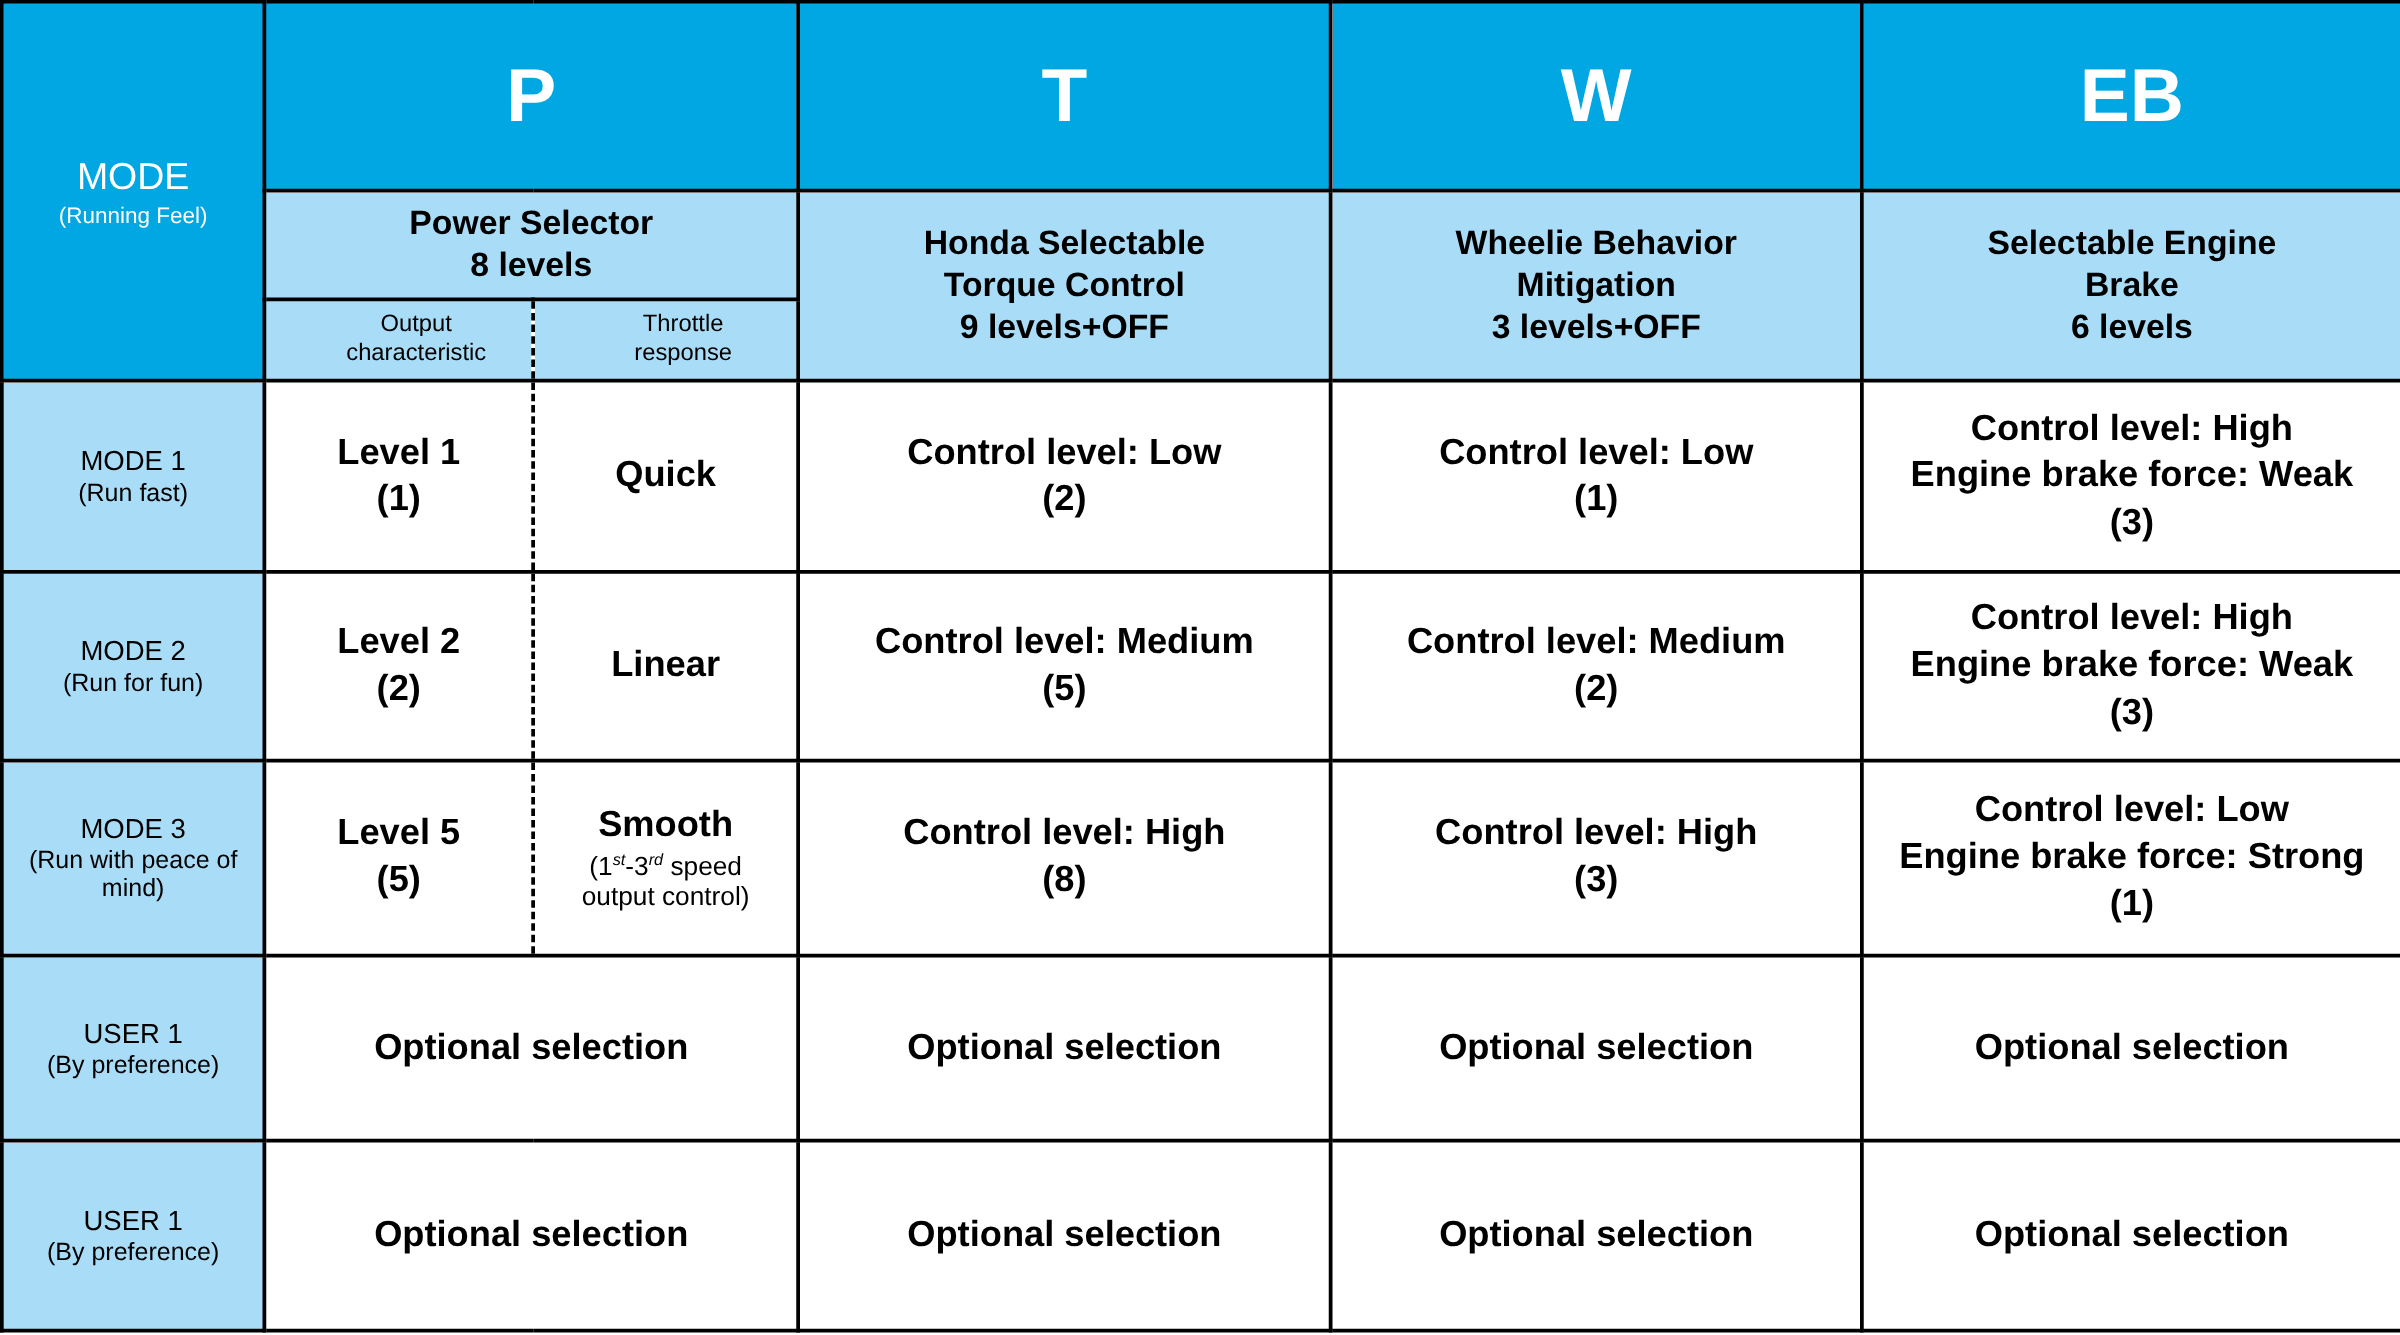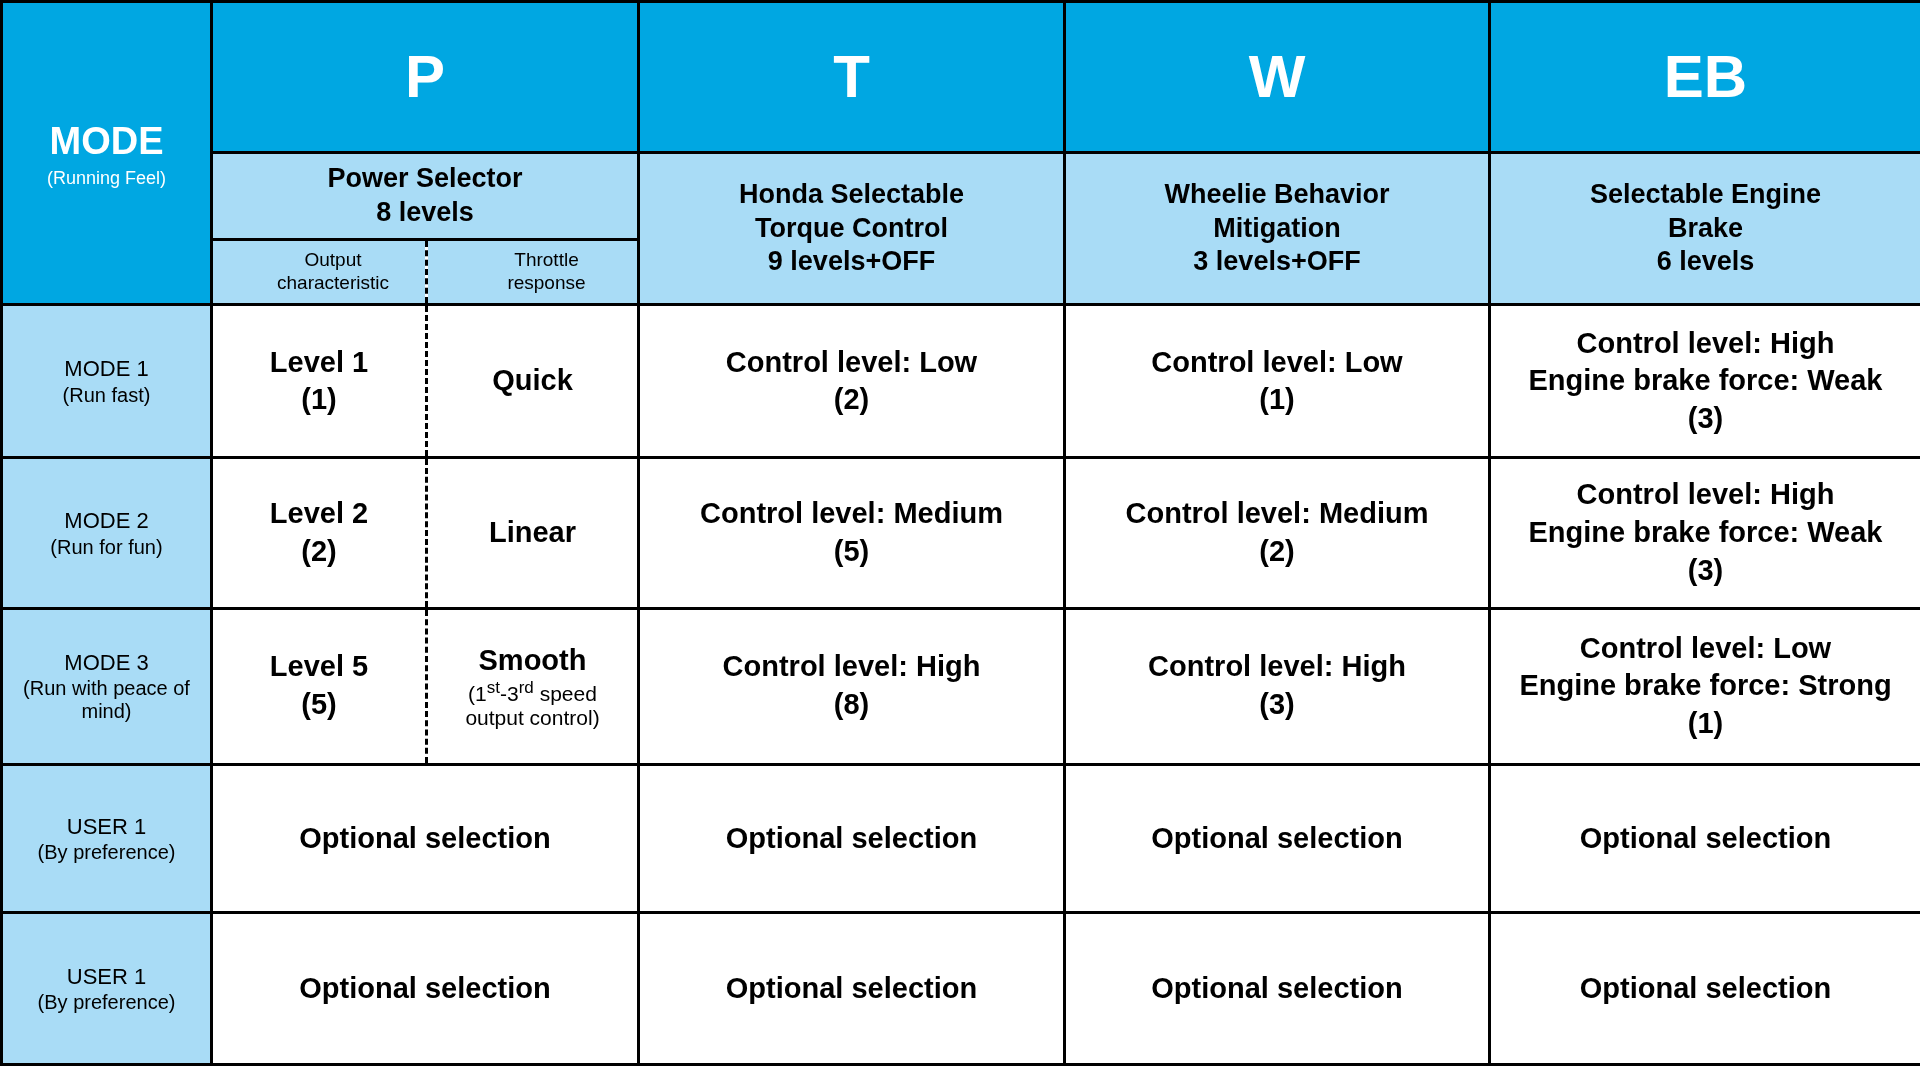--- a/index.html
+++ b/index.html
@@ -4,29 +4,29 @@
 <style>
   html,body{margin:0;padding:0;background:#fff;}
   body{font-family:"Liberation Sans",sans-serif;color:#000;}
   .wrap{width:1920px;height:1068px;box-sizing:border-box;}
   table.modes{width:1920px;height:1066px;border-collapse:collapse;table-layout:fixed;}
   table.modes td{border:3px solid #000;text-align:center;vertical-align:middle;padding:0;box-sizing:border-box;overflow:hidden;}
   .blue{background:#00A7E2;color:#fff;}
   .lblue{background:#A9DCF6;color:#000;}
   .white{background:#fff;}
   .letter{font-size:60px;font-weight:bold;color:#fff;line-height:1;}
-  .corner-title{font-size:38px;font-weight:bold;line-height:1.3;}
+  .corner-title{font-size:30px;font-weight:normal;line-height:1.3;}
   .corner-sub{font-size:18px;font-weight:normal;line-height:1.25;}
   .group{font-size:27px;font-weight:bold;line-height:1.25;}
   .subhead{font-size:19px;font-weight:normal;line-height:1.2;padding-left:28px;}
   .row-title{font-size:22px;font-weight:normal;line-height:1.3;}
   .row-sub{font-size:20px;font-weight:normal;line-height:1.15;padding:0 6px;}
   .cellmain{font-size:29px;font-weight:bold;line-height:1.3;}
   .note{font-size:21px;font-weight:normal;line-height:1.15;margin-top:2px;}
-  .note sup{font-size:17px;vertical-align:super;line-height:0;}
+  .note sup{font-size:13px;vertical-align:super;line-height:0;font-style:italic;}
   .dash-r{border-right-style:dashed !important;}
   .dash-l{border-left-style:dashed !important;}
   
   tr.h-letter td{height:150px;}
   tr.h-group td{height:87px;}
   tr.h-sub td{height:65px;}
   tr.h-body1 td{height:152px;}
   tr.h-body2 td{height:150px;}
   tr.h-body3 td{height:155px;}
   tr.h-user1 td{height:148px;}

